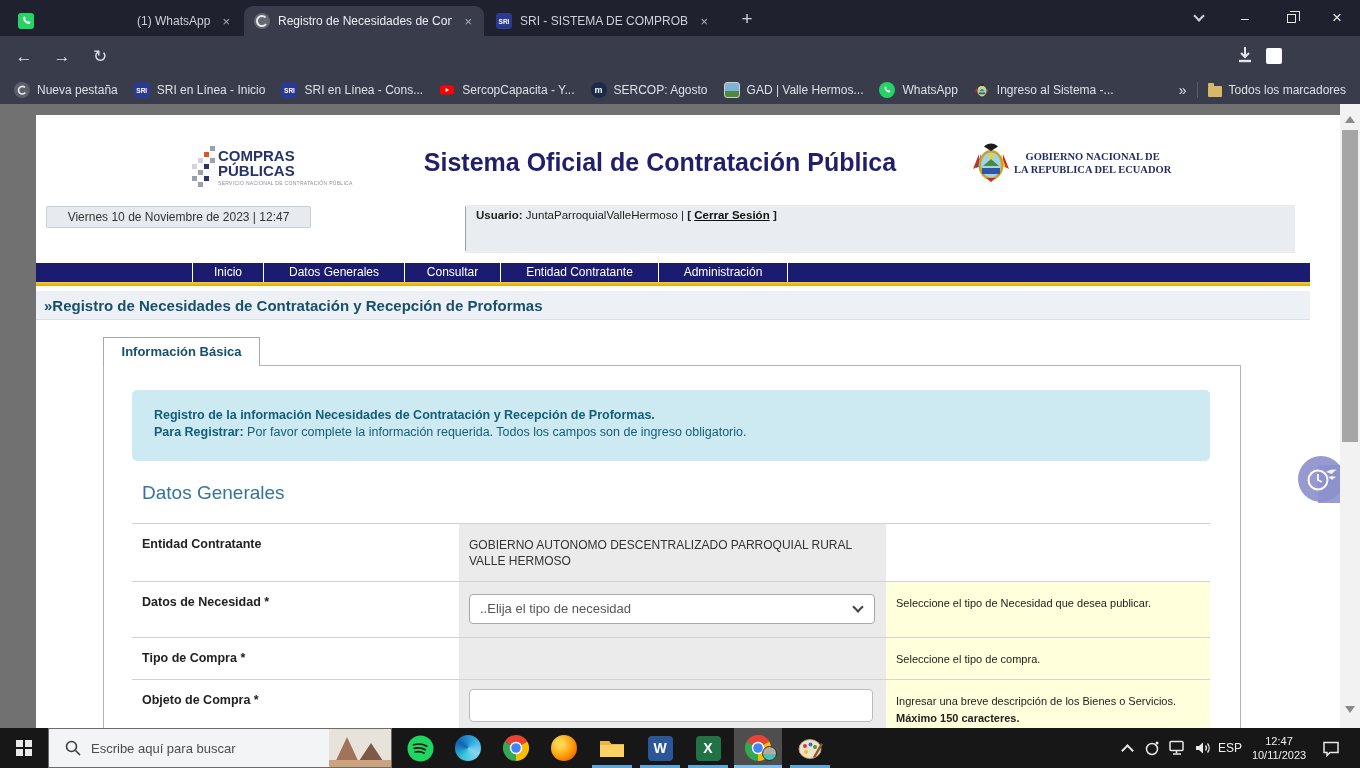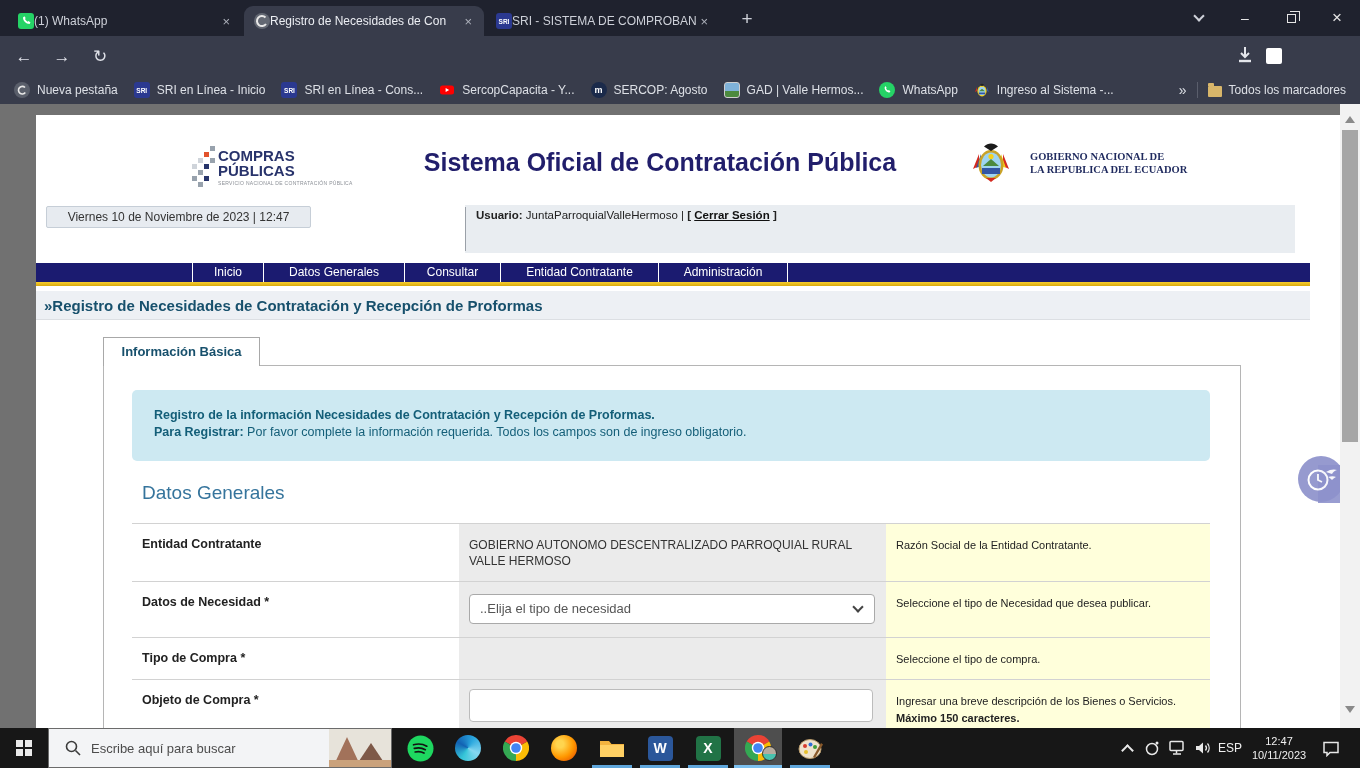--- a/index.html
+++ b/index.html
@@ -4,21 +4,21 @@
 <style>
   * { margin:0; padding:0; box-sizing:border-box; }
   html,body { width:1360px; height:768px; overflow:hidden; }
   body { font-family:"Liberation Sans", sans-serif; cursor:default; }
   #canvas { position:relative; width:1360px; height:768px; background:#fff; overflow:hidden; }
 
   
   .tabstrip { position:absolute; left:0; top:0; width:1360px; height:36px; background:#1f222e; }
   .tab { position:absolute; top:6px; height:30px; display:flex; align-items:center; padding:0 8px 0 10px; color:#cdd0d8; font-size:12px; width:234px; }
   .tab.active { background:#383c4b; border-radius:9px 9px 0 0; color:#eceef3; height:30px; }
-  .tab .ttl { flex:1; white-space:nowrap; overflow:hidden; margin:0 0; }
+  .tab .ttl { flex:1; white-space:nowrap; overflow:hidden; margin:0 8px;text-align:right; }
   .tab .cls { font-size:13px; color:#aeb2bc; padding:0 4px; }
   .favicon { width:16px; height:16px; flex:0 0 16px; border-radius:3px; position:relative; }
   .newtab { position:absolute; top:7px; left:734px; width:26px; height:26px; color:#cdd0d8; font-size:19px; text-align:center; line-height:24px; border-radius:50%; }
   .winctl { position:absolute; top:0; height:36px; width:46px; display:flex; align-items:center; justify-content:center; color:#e6e6e6; font-size:14px; }
   .restore-g { position:relative; width:9px; height:9px; border:1px solid #e6e6e6; }
   .restore-g::before { content:""; position:absolute; top:-4px; left:2px; width:9px; height:9px; border:1px solid #e6e6e6; border-bottom:none; border-left:none; }
   .chev { display:inline-block; width:8px; height:8px; border-left:2px solid #cfd2da; border-bottom:2px solid #cfd2da; transform:rotate(-45deg); margin-top:-4px; }
 
   .toolbar { position:absolute; left:0; top:36px; width:1360px; height:40px; background:#383c4b; }
   .navbtn { position:absolute; top:7px; width:28px; height:28px; color:#dfe1e8; font-size:17px; text-align:center; line-height:27px; border-radius:50%; }
@@ -46,21 +46,21 @@
   .gband-top { position:absolute; left:0; top:0; width:1340px; height:11px; background:#717171; }
   .gband-left { position:absolute; left:0; top:11px; width:36px; height:613px; background:#717171; }
 
   .cp-logo { position:absolute; left:188px; top:38px; width:130px; height:52px; }
   .pxgrid { position:absolute; left:10px; top:28px; width:5px; height:5px; background:#98a2ad;
     box-shadow: 6px -6px 0 #28356b, 12px -12px 0 #98a2ad, 6px -18px 0 #e2532d, 12px -24px 0 #98a2ad,
     0 -12px 0 #cfd4da, -6px 6px 0 #98a2ad, 6px 6px 0 #28356b, 0 12px 0 #98a2ad, -6px -6px 0 #cfd4da; }
   .cp-text { position:absolute; left:30px; top:6px; color:#28336b; font-weight:bold; font-size:15px; line-height:15px; letter-spacing:0; }
   .cp-tag { position:absolute; left:30px; top:38px; font-size:5px; color:#8b8f96; letter-spacing:.3px; white-space:nowrap; }
   .site-title { position:absolute; left:340px; top:44px; width:640px; text-align:center; color:#211e6b; font-size:25px; font-weight:bold; }
-  .gov { position:absolute; left:972px; top:38px; display:flex; align-items:center; gap:20px; }
+  .gov { position:absolute; left:972px; top:38px; display:flex; align-items:center; gap:4px;text-align:center; }
   .gov-text { font-family:"Liberation Serif", serif; font-weight:bold; font-size:10.5px; color:#1f2a5e; line-height:13px; }
 
   .datepill { position:absolute; left:46px; top:102px; width:265px; height:22px; background:#e7ebf0; border:1px solid #c6ced7; border-radius:2px; font-size:12px; color:#333; text-align:center; line-height:20px; }
   .sessblock { position:absolute; left:465px; top:101px; width:830px; height:48px; background:#e9edf1; display:flex; font-size:11px; color:#222; }
   .sess-left { width:455px; display:flex; padding:4px 8px 0 8px; }
   .ruc { white-space:nowrap; font-size:11.5px; }
   .entity { flex:1; text-align:right; line-height:13px; padding-left:10px; }
   .sess-div { width:1px; background:#9aa0a8; height:44px; margin-top:2px; }
   .sess-right { flex:1; padding:4px 0 0 10px; white-space:nowrap; font-size:11.5px; }
   .b { font-weight:bold; }
@@ -320,21 +320,20 @@
       <div class="notice">
         <div class="b">Registro de la información Necesidades de Contratación y Recepción de Proformas.</div>
         <div><span class="b">Para Registrar:</span> <span>Por favor complete la información requerida. Todos los campos son de ingreso obligatorio.</span></div>
       </div>
       <div class="sectitle">Datos Generales</div>
 
       <div class="ftable">
         <div class="frow r1">
           <div class="c-label">Entidad Contratante</div>
           <div class="c-value">GOBIERNO AUTONOMO DESCENTRALIZADO PARROQUIAL RURAL VALLE HERMOSO</div>
-          <div class="c-hint">Razón Social de la Entidad Contratante.</div>
         </div>
         <div class="frow r2">
           <div class="c-label">Datos de Necesidad *</div>
           <div class="c-value">
             <div class="fake-select">
               <span>..Elija el tipo de necesidad</span>
               <span class="sel-chev"></span>
             </div>
           </div>
           <div class="c-hint">Seleccione el tipo de Necesidad que desea publicar.</div>

